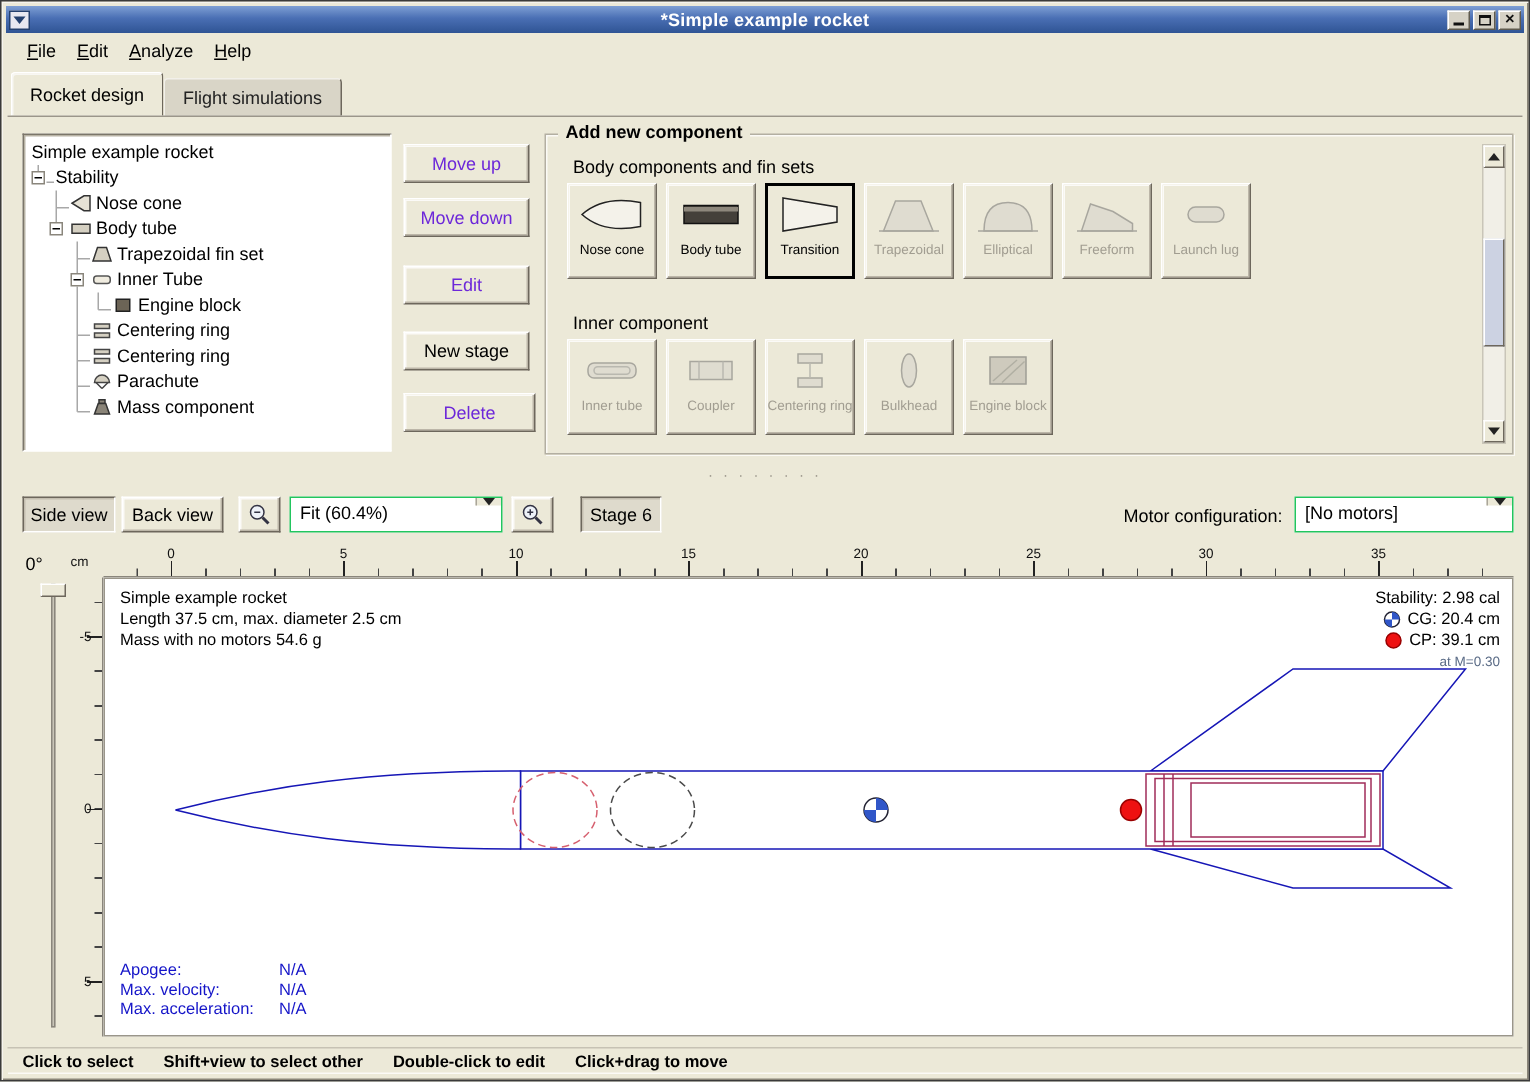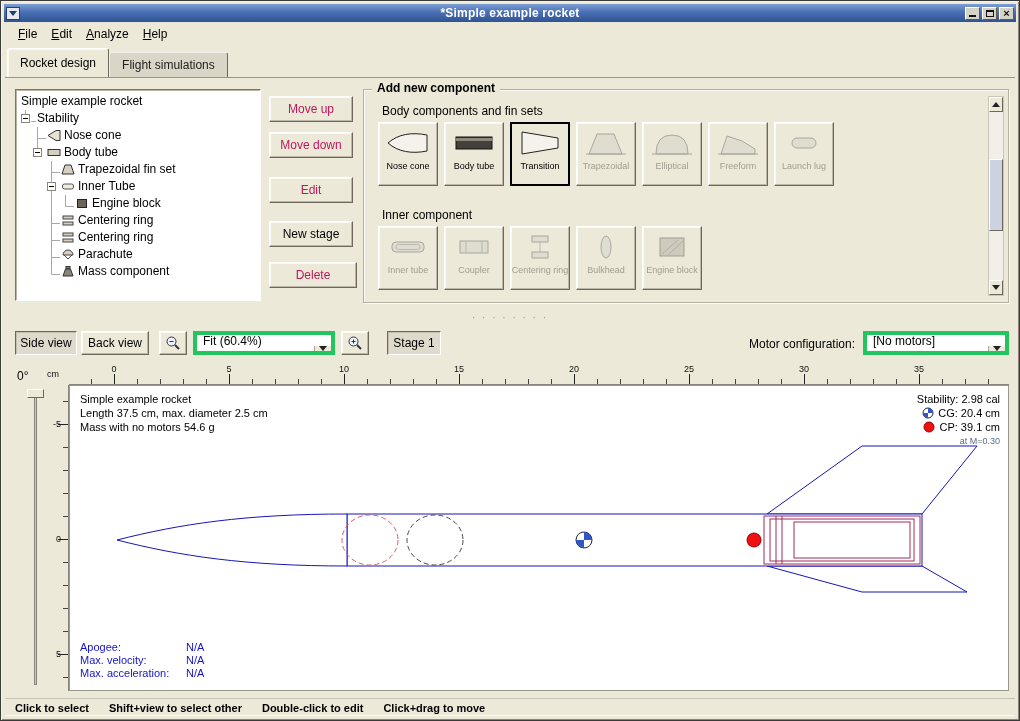--- a/index.html
+++ b/index.html
@@ -37,21 +37,21 @@
   .tab.active { height:30px; background:#ece9d8; border:1px solid; border-color:#fff #6d675c #ece9d8 #fff;
                 border-radius:3px 3px 0 0; box-shadow: inset 1px 1px 0 #f8f7f3; font-size:12px; }
   .tab.inactive { height:26px; background:#d9d5c7; border:1px solid; border-color:#f2f0ea #6d675c #6d675c #f2f0ea;
                 border-radius:3px 3px 0 0; color:#222; }
   .tabpane-line { position:absolute; left:4px; right:4px; top:76px; height:1px; background:#f8f7f3;
                 border-top:1px solid #9b968a; }
   
   .btn { position:absolute; background:#ece9d8; border:1px solid; border-color:#fff #6d675c #6d675c #fff;
          box-shadow: inset -1px -1px 0 #bcb6a8, inset 1px 1px 0 #fbfaf7;
          color:#000; font-size:12px; display:flex; align-items:center; justify-content:center; }
-  .btn.disabled { color:#be185d; }
+  .btn.disabled { color:#6d28d9; }
   .btn.selected { border-color:#6d675c #fff #fff #6d675c; box-shadow: inset 1px 1px 0 #c4beb0;
          background:#dedacc; }
   
   .tree { position:absolute; left:14px; top:88px; width:246px; height:212px; background:#fff;
           border:1px solid; border-color:#7b766a #fff #fff #7b766a; box-shadow: inset 1px 1px 0 #b9b4a6;
           padding:3px 0 0 2px; overflow:hidden; }
   .tree svg.connectors { position:absolute; left:2px; top:3px; }
   .trow { position:relative; height:17px; font-size:12px; }
   .t-handle { position:absolute; top:4px; width:9px; height:9px; border:1px solid #8a867c; background:#fff; }
   .t-handle::before { content:""; position:absolute; left:1px; right:1px; top:3px; height:1px; background:#000; }
@@ -79,21 +79,21 @@
             border-color:#fff #6d675c #6d675c #fff; display:flex; align-items:center; justify-content:center; }
   .vs-up { top:0; } .vs-down { bottom:0; }
   .tri-up { width:0;height:0;border-left:4px solid transparent;border-right:4px solid transparent;border-bottom:5px solid #222; }
   .tri-dn { width:0;height:0;border-left:4px solid transparent;border-right:4px solid transparent;border-top:5px solid #222; }
   .vs-thumb { position:absolute; left:0; width:14px; background:#ccd2e2; border:1px solid;
               border-color:#fff #6d675c #6d675c #fff; }
   
   .divider { position:absolute; left:4px; right:4px; top:306px; height:20px; display:flex;
              align-items:center; justify-content:center; color:#9a958a; font-size:10px; letter-spacing:2px; }
   
-  .combo { position:absolute; background:#fff; border:4px solid #22c55e; display:flex; align-items:flex-end; }
+  .combo { position:absolute; background:#fff; border:1px solid #22c55e; display:flex; align-items:flex-start; }
   .combo .val { flex:1; padding:3px 6px; font-size:12px; white-space:nowrap; overflow:hidden; }
   .combo .arrow { width:17px; background:#ece9d8; border-left:1px solid #aaa59a;
                   display:flex; align-items:center; justify-content:center; }
   .label-txt { position:absolute; font-size:12px; color:#000; }
   
   .canvas { position:absolute; left:8px; top:362px; width:1004px; height:331px; }
   .rot-label { position:absolute; left:8px; top:6px; font-size:12px; }
   .slider-groove { position:absolute; left:25px; top:26px; width:3px; height:296px;
                    background:#c9c5b8; border:1px solid #8a867c; }
   .slider-handle { position:absolute; left:18px; top:26px; width:17px; height:9px; background:#ece9d8;
@@ -401,21 +401,21 @@
       </div>
   </div>
   <div class="btn" style="left:340px; top:330px; width:28px; height:24px;">
     <svg width="16" height="16">
         <circle cx="6.5" cy="6.5" r="4.5" fill="#eef2f8" stroke="#334"></circle>
         <line x1="10" y1="10" x2="14" y2="14" stroke="#334" stroke-width="2"></line>
         <line x1="4.5" y1="6.5" x2="8.5" y2="6.5" stroke="#334"></line>
         <line x1="6.5" y1="4.5" x2="6.5" y2="8.5" stroke="#334"></line>
       </svg>
   </div>
-  <div class="btn selected" style="left:386px; top:330px; width:54px; height:24px;">Stage 1</div>
+  <div class="btn selected" style="left:386px; top:330px; width:54px; height:24px;">Stage 6</div>
   <div class="label-txt" style="left:748px; top:336px;">Motor configuration:</div>
   <div class="combo" style="left:862px; top:330px; width:146px; height:24px;">
     <div class="val">[No motors]</div>
     <div class="arrow">
         <div class="tri-dn"></div>
       </div>
   </div>
 
   <div class="canvas">
     <div class="rot-label">0°</div>

